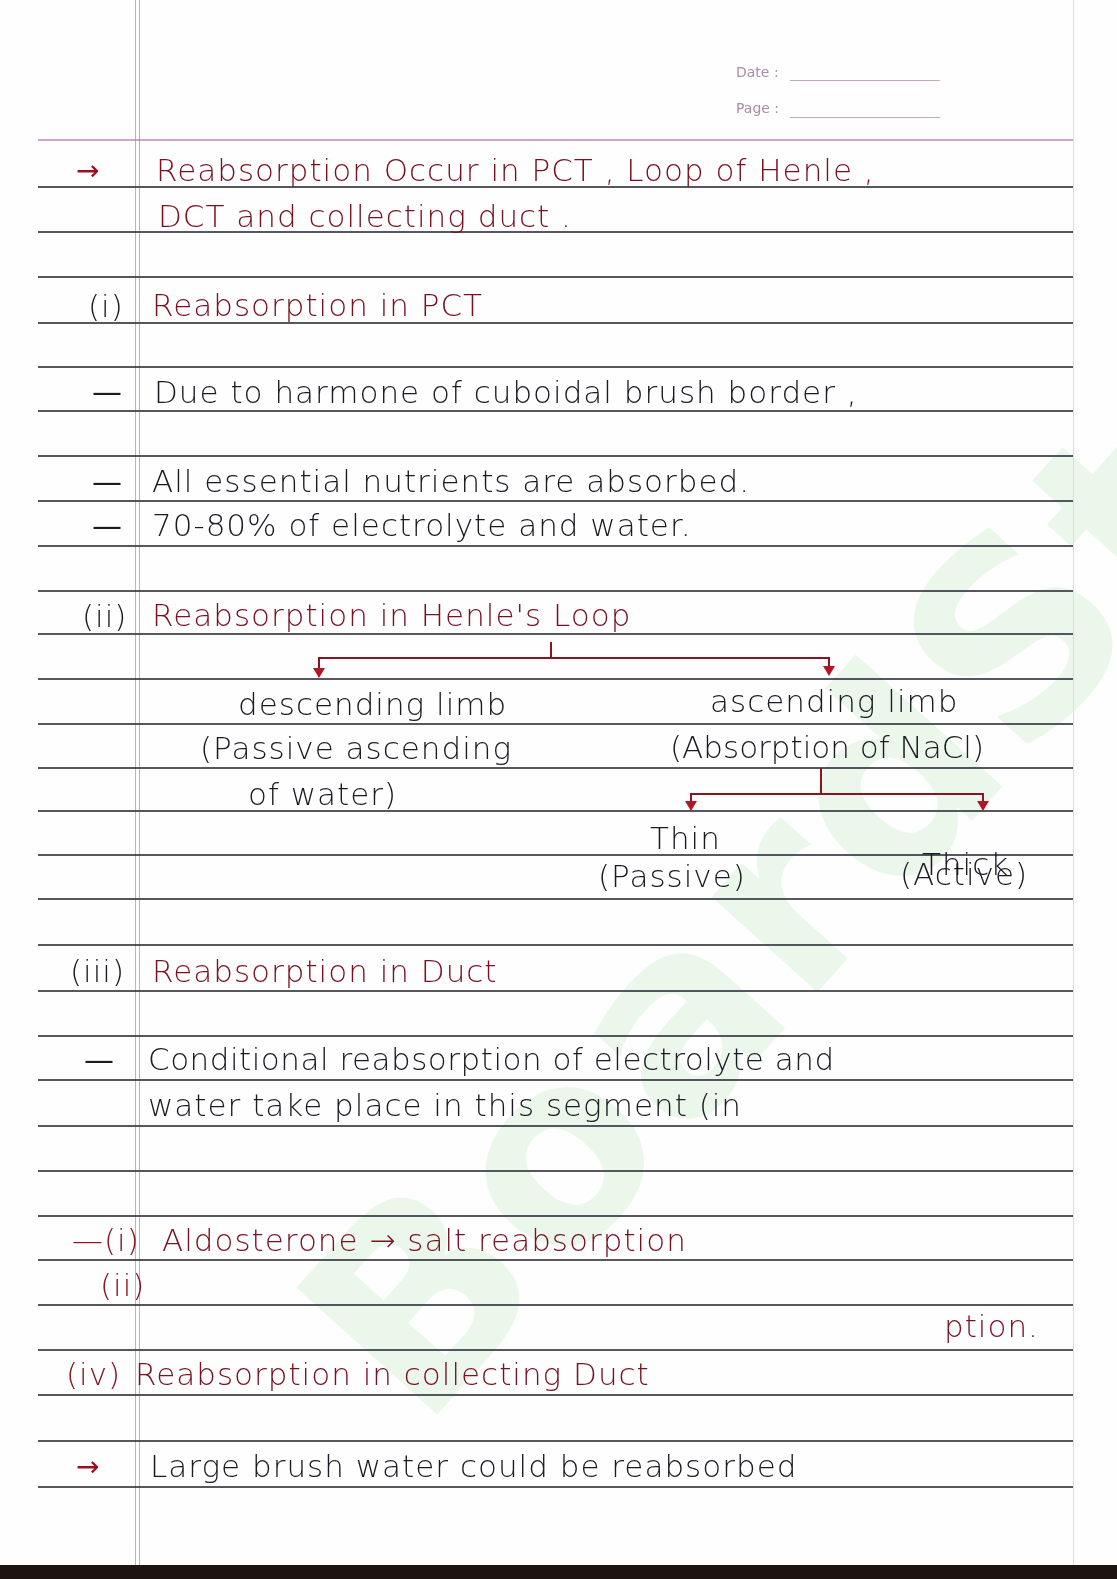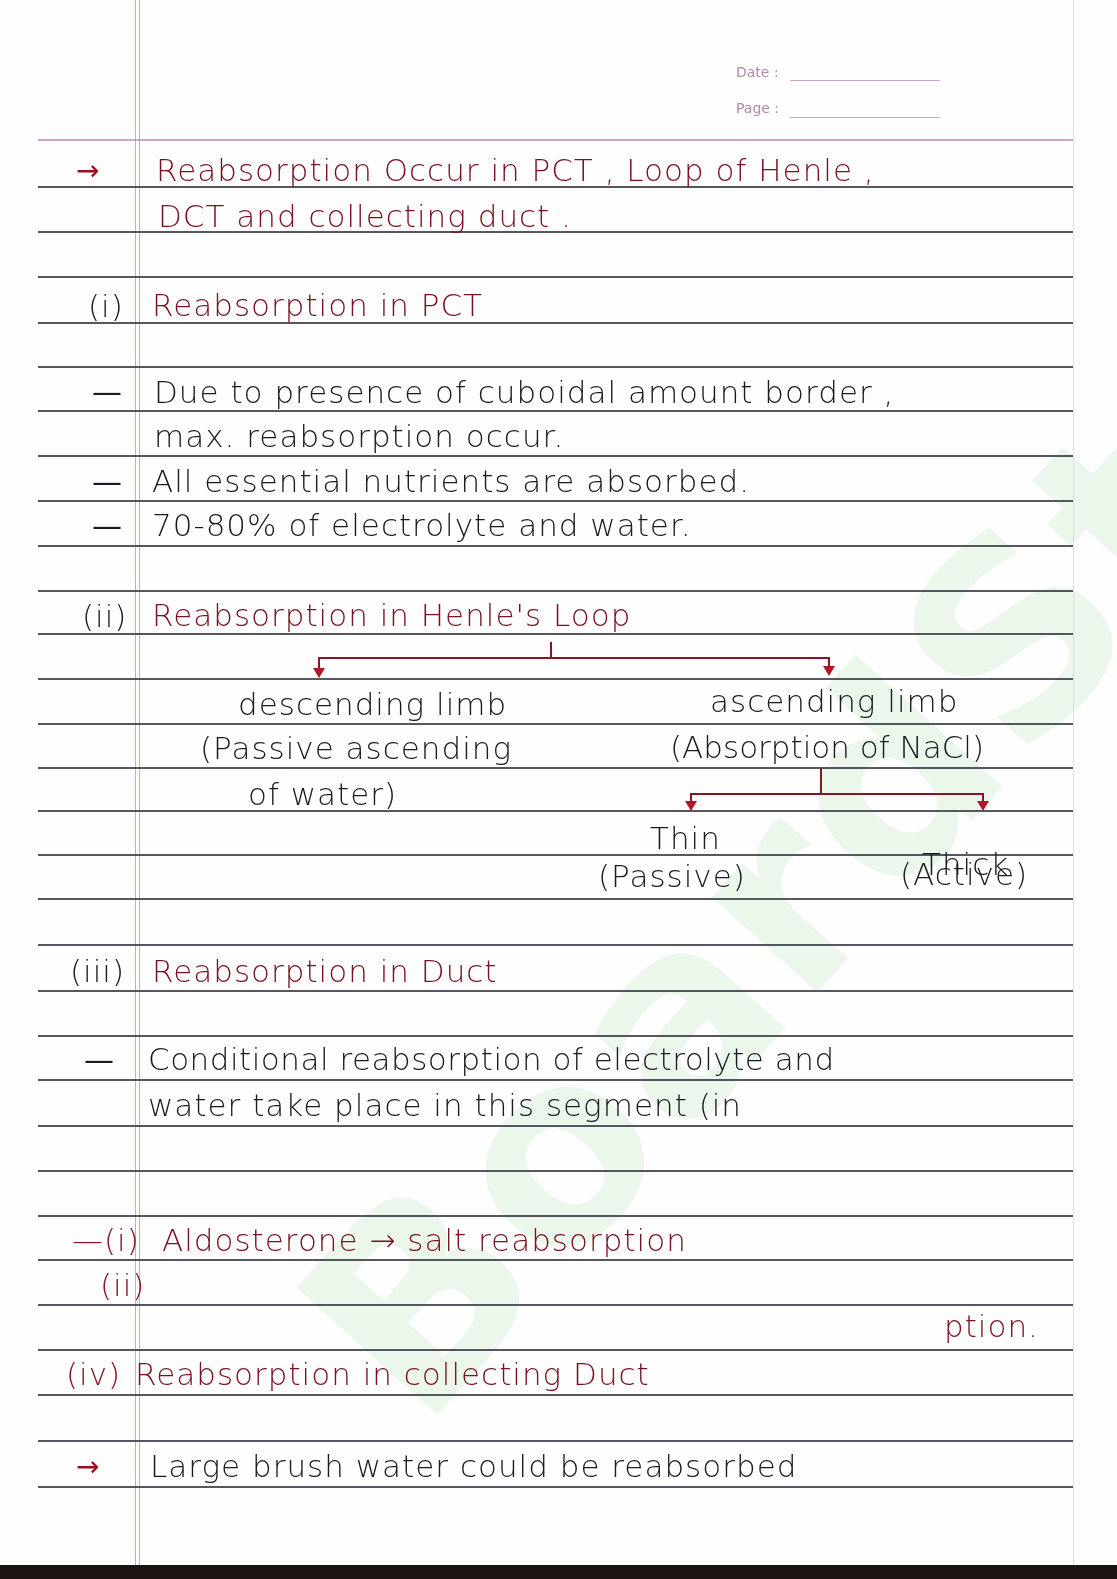--- a/index.html
+++ b/index.html
@@ -70,22 +70,21 @@
   <div class="rule" style="top:1486px"></div>
 
   <span class="arrow" style="left:76px;top:154px">→</span>
   <span class="t h" style="left:158px;top:198px">DCT and collecting duct .</span>
   <span class="t h" style="left:156px;top:152px">Reabsorption Occur in PCT , Loop of Henle ,</span>
 
   <span class="t" style="left:88px;top:288px">(i)</span>
   <span class="t h" style="left:152px;top:287px">Reabsorption in PCT</span>
 
   <span class="dash" style="left:92px;top:374px">—</span>
-  <span class="t" style="left:154px;top:374px">Due to presence of cuboidal amount border ,</span>
-  <span class="t" style="left:154px;top:418px">max. reabsorption occur.</span>
+  <span class="t" style="left:154px;top:374px">Due to harmone of cuboidal brush border ,</span>
   <span class="dash" style="left:92px;top:464px">—</span>
   <span class="t" style="left:152px;top:463px">All essential nutrients are absorbed.</span>
   <span class="dash" style="left:92px;top:508px">—</span>
   <span class="t" style="left:152px;top:507px">70-80% of electrolyte and water.</span>
 
   <span class="t" style="left:82px;top:598px">(ii)</span>
   <span class="t h" style="left:152px;top:597px">Reabsorption in Henle's Loop</span>
 
   <div class="br" style="left:550px;top:642px;width:2px;height:16px"></div>
   <div class="br" style="left:318px;top:657px;width:512px;height:2px"></div>

